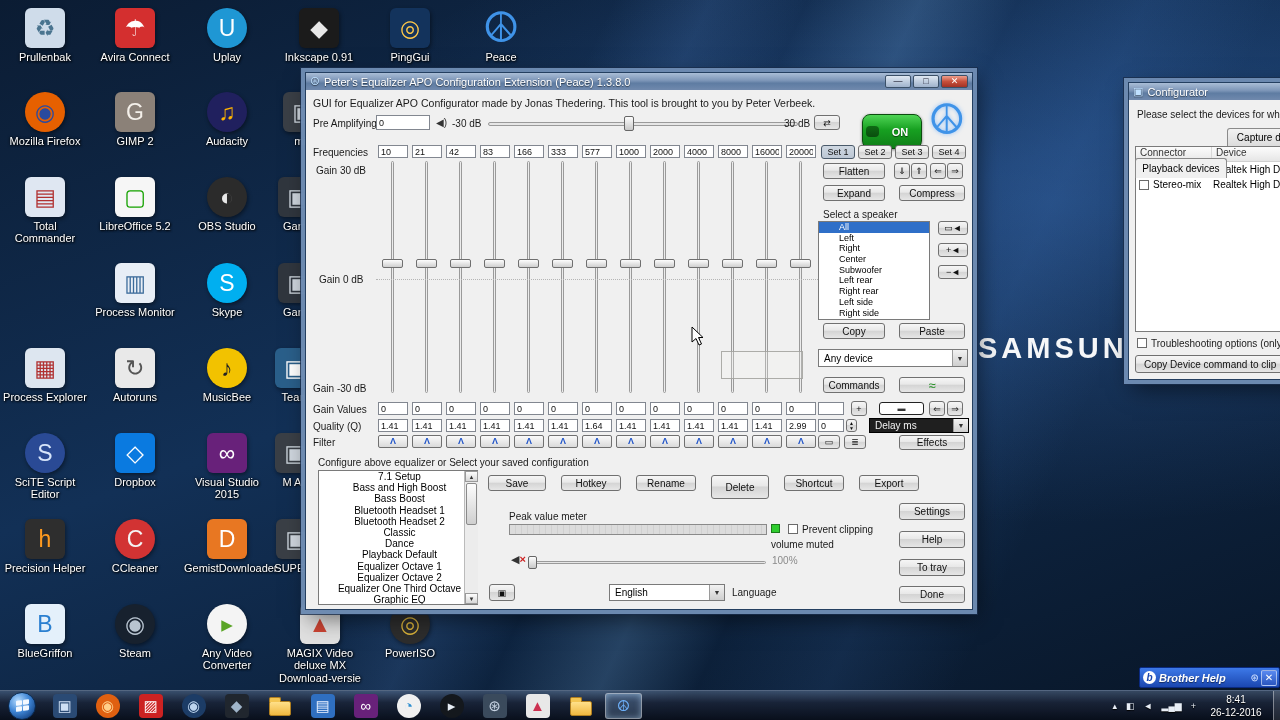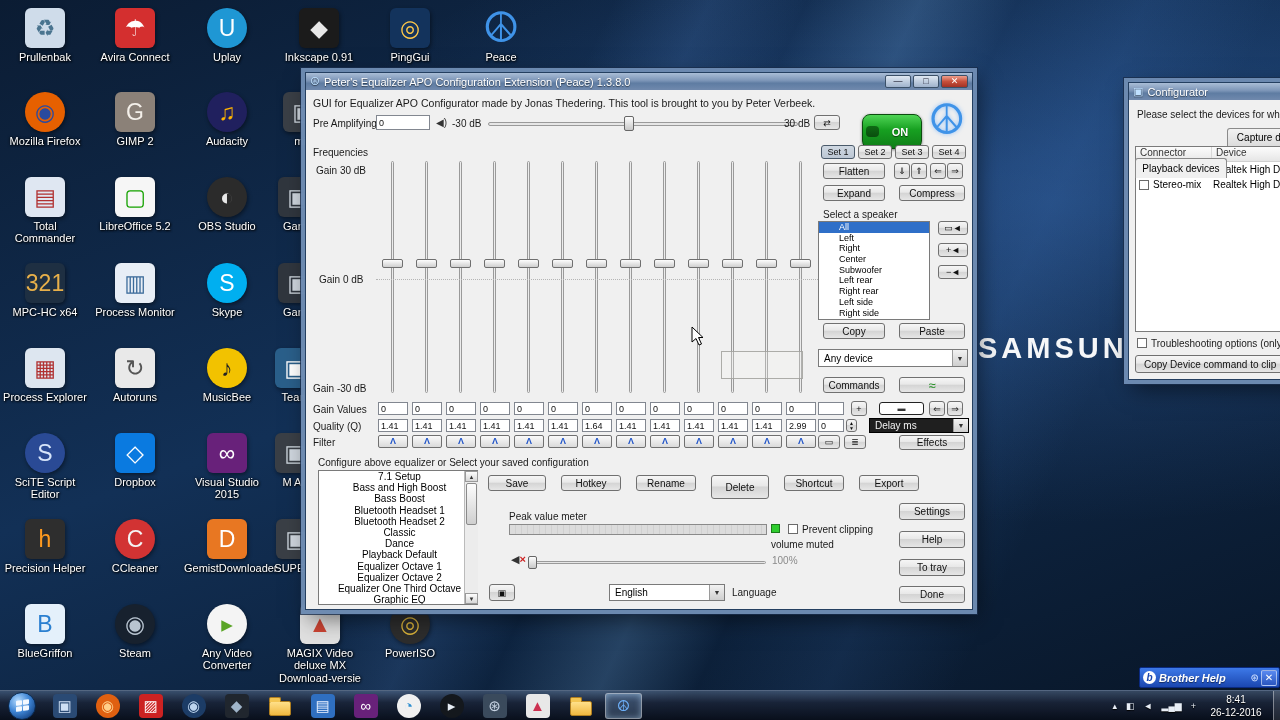--- a/index.html
+++ b/index.html
@@ -199,24 +199,20 @@
     <div class="dicon" style="left: 184px; top: 177px;">
       <span class="g circle" style="background: rgb(43, 43, 43); color: rgb(232, 232, 232);">◐</span>
       <div class="lbl">OBS Studio</div>
     </div>
 
     <div class="dicon" style="left: 255px; top: 177px;">
       <span class="g" style="background: rgb(48, 54, 62); color: rgb(207, 214, 222);">▣</span>
       <div class="lbl">Game</div>
     </div>
 
-    <div class="dicon" style="left: 2px; top: 263px;">
-      <span class="g" style="background: rgb(30, 47, 66); color: rgb(232, 176, 74);">321</span>
-      <div class="lbl">MPC-HC x64</div>
-    </div>
 
     <div class="dicon" style="left: 92px; top: 263px;">
       <span class="g" style="background: rgb(232, 238, 246); color: rgb(58, 106, 154);">▥</span>
       <div class="lbl">Process Monitor</div>
     </div>
 
     <div class="dicon" style="left: 184px; top: 263px;">
       <span class="g circle" style="background: rgb(0, 175, 240); color: rgb(255, 255, 255);">S</span>
       <div class="lbl">Skype</div>
     </div>
@@ -330,20 +326,49 @@
     <div class="hslider-thumb" style="left:318px; top:43px;"></div>
     <div class="lbl10" style="left:478px; top:45px;">30 dB</div>
     <div class="btn sbtn" style="left:508px; top:42px; width:26px; height:15px;">⇄</div>
     <div class="power" style="left:556px; top:41px; width:60px; height:35px;">
       <span class="knob"></span>
       <span class="ptxt">ON</span>
     </div>
     <div class="peace-glyph" style="left:622px; top:22px; font-size:42px;">☮</div>
 
     <div class="lbl10" style="left:7px; top:74px;">Frequencies</div>
+    <div class="cellrow" style="left:72px; top:72px;">
+
+        <input class="inp" value="10" style="">
+
+        <input class="inp" value="21" style="">
+
+        <input class="inp" value="42" style="">
+
+        <input class="inp" value="83" style="">
+
+        <input class="inp" value="166" style="">
+
+        <input class="inp" value="333" style="">
+
+        <input class="inp" value="577" style="">
+
+        <input class="inp" value="1000" style="">
+
+        <input class="inp" value="2000" style="">
+
+        <input class="inp" value="4000" style="">
+
+        <input class="inp" value="8000" style="">
+
+        <input class="inp" value="16000" style="">
+
+        <input class="inp" value="20000" style="">
+
+    </div>
     <div class="cellrow" style="left:515px; top:72px;">
 
         <div class="btn sbtn pressed" style="width:34px; height:14px; margin-right:3px; position:static;">Set 1</div>
 
         <div class="btn sbtn" style="width:34px; height:14px; margin-right:3px; position:static;">Set 2</div>
 
         <div class="btn sbtn" style="width:34px; height:14px; margin-right:3px; position:static;">Set 3</div>
 
         <div class="btn sbtn" style="width:34px; height:14px; margin-right:3px; position:static;">Set 4</div>
 

